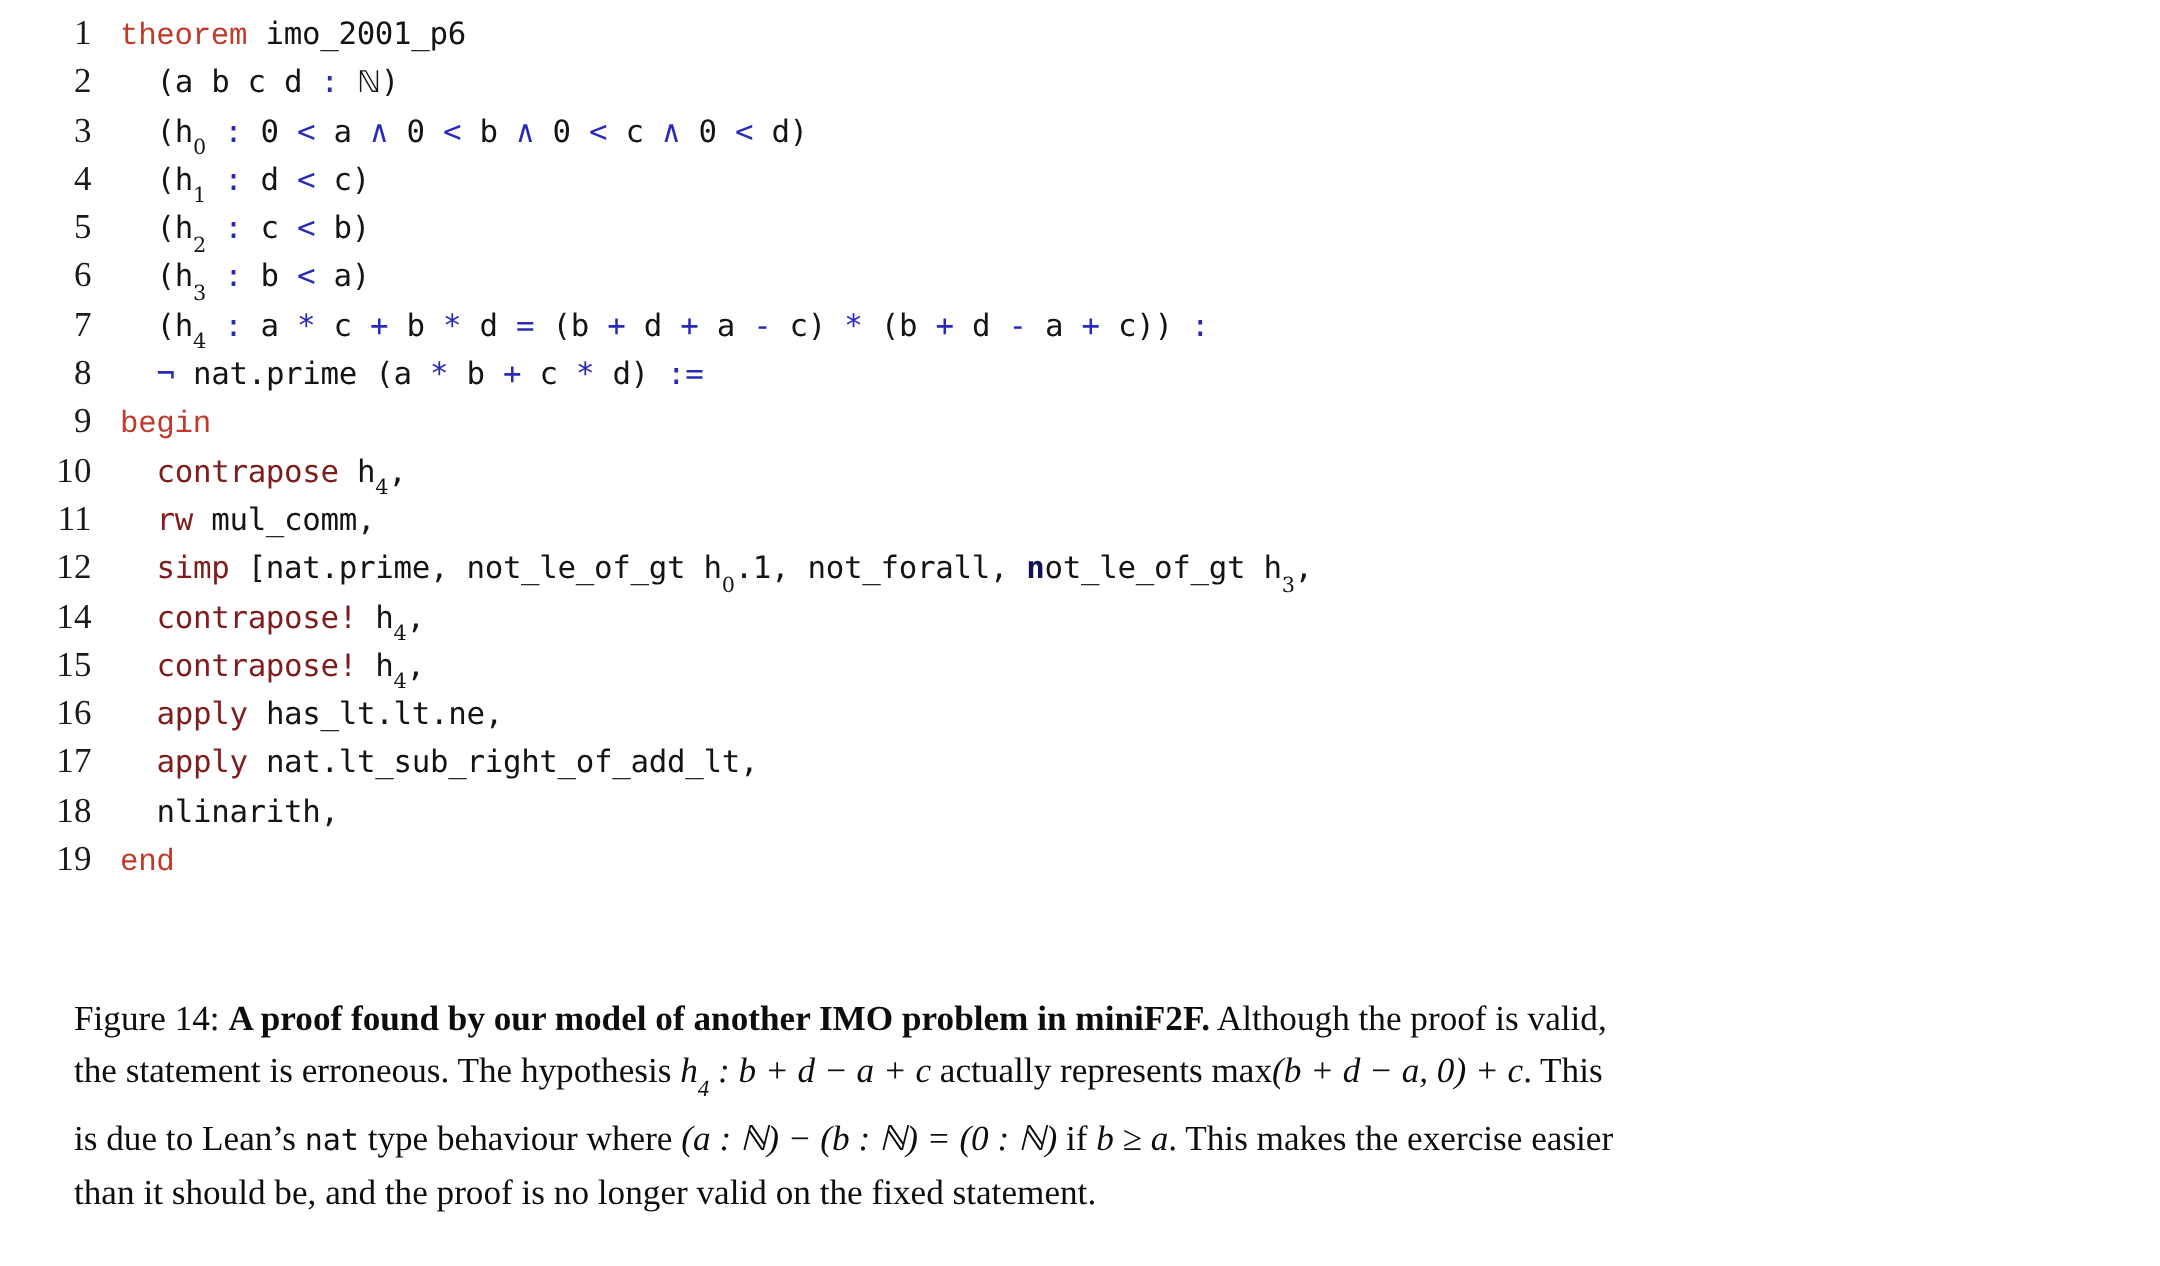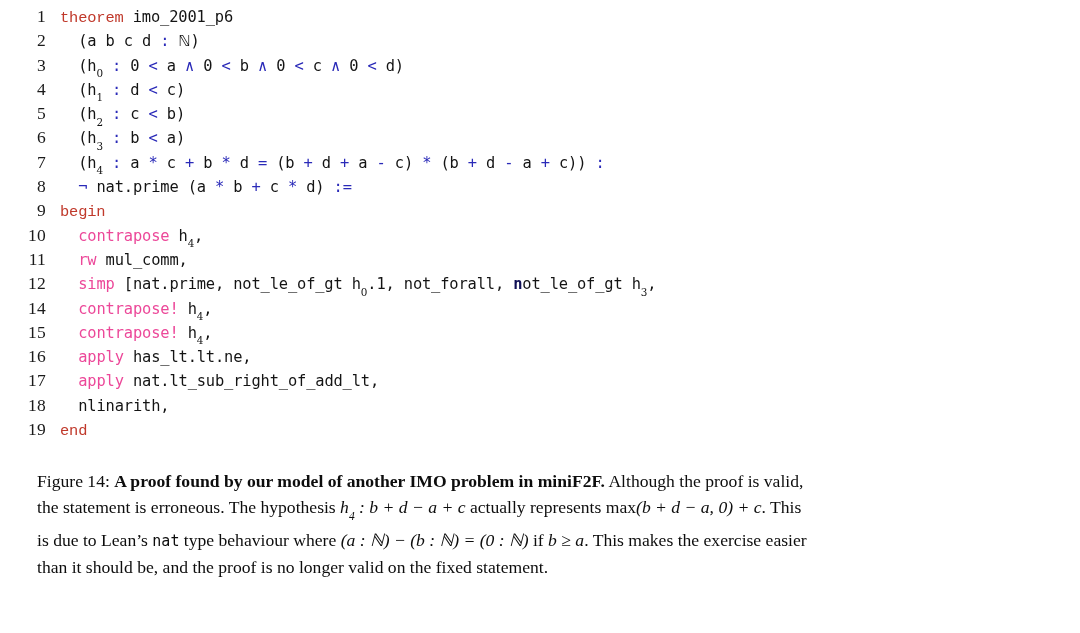--- a/index.html
+++ b/index.html
@@ -43,42 +43,42 @@
   }
   .code-text {
     padding-left: 14px;
     font-family: "DejaVu Sans Mono", "Liberation Mono", monospace;
     font-size: 15.4px;
     letter-spacing: -0.15px;
     color: #141414;
     white-space: pre;
   }
   .kw   { color: #c0392b; font-family: Liberation Mono, monospace; }            
-  .tac  { color: #ec4899; }            
+  .tac  { color: #7f1d1d; }            
   .op   { color: #2a2ab8; }            
   .id   { color: #141414; }
   .sub {
     font-size: 10.4px;
     vertical-align: sub;
     position: relative;
     top: 2.5px;
     font-family: "DejaVu Serif", serif;
   }
   .bbN {
     font-family: "DejaVu Sans", sans-serif;
     font-size: 15px;
     color: #141414;
   }
   .hl-n { color: #101055; font-weight: 700; }
 
   
   .caption {
     position: absolute;
     left: 37px;
-    top: 468px;
+    top: 496px;
     width: 1007px;
     font-family: "Liberation Serif", "DejaVu Serif", serif;
     font-size: 17.6px;
     line-height: 26.2px;
     color: #0d0d0d;
     text-align: justify;
     text-justify: inter-word;
   }
   .caption b { font-weight: 700; }
   .m  { font-family: "Liberation Serif", "DejaVu Serif", serif; font-style: italic; }

